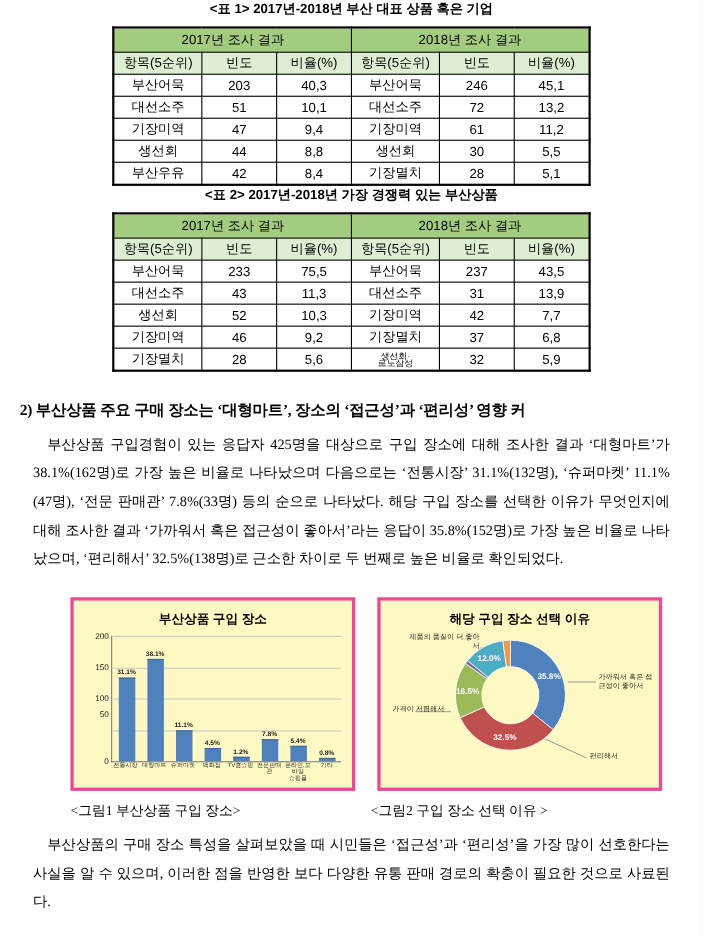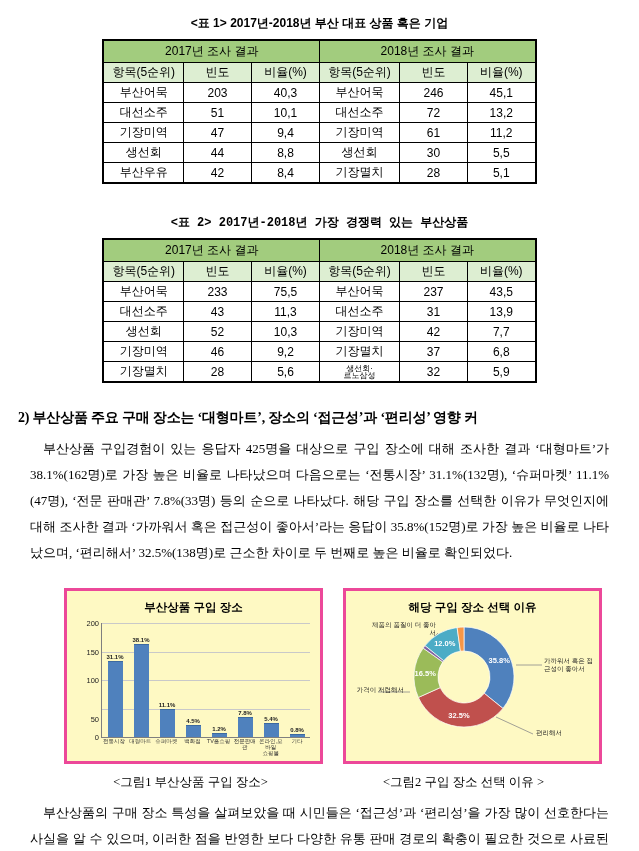--- a/index.html
+++ b/index.html
@@ -11,22 +11,22 @@
     font-family:"Liberation Serif","DejaVu Serif",serif;
     color:#000;
     overflow:hidden;
   }
   
   .tbl-title{
     text-align:center;
     font-family:"Liberation Sans","DejaVu Sans",sans-serif;
     font-size:12px;font-weight:bold;letter-spacing:0px;
   }
-  .tbl-title.first{padding-top:15px;}
-  .tbl-title.second{padding-top:30px;font-family:Liberation Mono, monospace;}
+  .tbl-title.first{}
+  .tbl-title.second{}
   
   table.survey{
     width:434px;margin:7px auto 0 auto;
     border-collapse:collapse;
     font-family:"Liberation Sans","DejaVu Sans",sans-serif;
     font-size:12px;
     border:2px solid #000;
     table-layout:fixed;
   }
   table.survey td{
@@ -106,21 +106,21 @@
   }
   .d-label.quality{left:24px;top:8px;width:66px;text-align:right;}
   .d-label.access{left:198px;top:44px;width:52px;text-align:left;}
   .d-label.conven{left:190px;top:116px;width:50px;text-align:left;}
   .d-label.price{left:2px;top:73px;width:56px;text-align:right;}
   
   .fig-captions{
     display:flex;gap:20px;margin:10px 0 0 64px;
     font-size:12.5px;
   }
-  .fig-caption{width:253px;text-align:center;}
+  .fig-caption{width:253px;}
 </style>
 </head>
 <body>
 
 <div class="page">
 
   <div class="tbl-title first">&lt;표 1&gt; 2017년-2018년 부산 대표 상품 혹은 기업</div>
   <table class="survey" id="table1">
     <colgroup>
       <col class="c-item">
@@ -256,21 +256,21 @@
   <div class="sec-heading">2) 부산상품 주요 구매 장소는 ‘대형마트’, 장소의 ‘접근성’과 ‘편리성’ 영향 커</div>
   <div class="body-para">부산상품 구입경험이 있는 응답자 425명을 대상으로 구입 장소에 대해 조사한 결과 ‘대형마트’가 38.1%(162명)로 가장 높은 비율로 나타났으며 다음으로는 ‘전통시장’ 31.1%(132명), ‘슈퍼마켓’ 11.1%(47명), ‘전문 판매관’ 7.8%(33명) 등의 순으로 나타났다. 해당 구입 장소를 선택한 이유가 무엇인지에 대해 조사한 결과 ‘가까워서 혹은 접근성이 좋아서’라는 응답이 35.8%(152명)로 가장 높은 비율로 나타났으며, ‘편리해서’ 32.5%(138명)로 근소한 차이로 두 번째로 높은 비율로 확인되었다.</div>
 
   <div class="figs">
 
     <div class="fig-box" id="barBox">
       <div class="fig-title">부산상품 구입 장소</div>
       <div class="bar-plot" id="barPlot">
           <div class="ytick" style="top: 114px;">0</div>
           <div class="gridline" style="top: 85.5px;"></div>
-          <div class="ytick" style="top: 96px;">50</div>
+          <div class="ytick" style="top: 71px;">50</div>
           <div class="gridline" style="top: 57px;"></div>
           <div class="ytick" style="top: 57px;">100</div>
           <div class="gridline" style="top: 28.5px;"></div>
           <div class="ytick" style="top: 28.5px;">150</div>
           <div class="gridline" style="top: 0px;"></div>
           <div class="ytick" style="top: 0px; margin-left: 16px;">200</div>
           <div class="bar-row">
             <div class="bar-slot">
               <div class="bar-val" style="bottom: 77.24px;">31.1%</div>
               <div class="bar" style="height: 75.24px; background: rgb(79, 129, 189);"></div>

